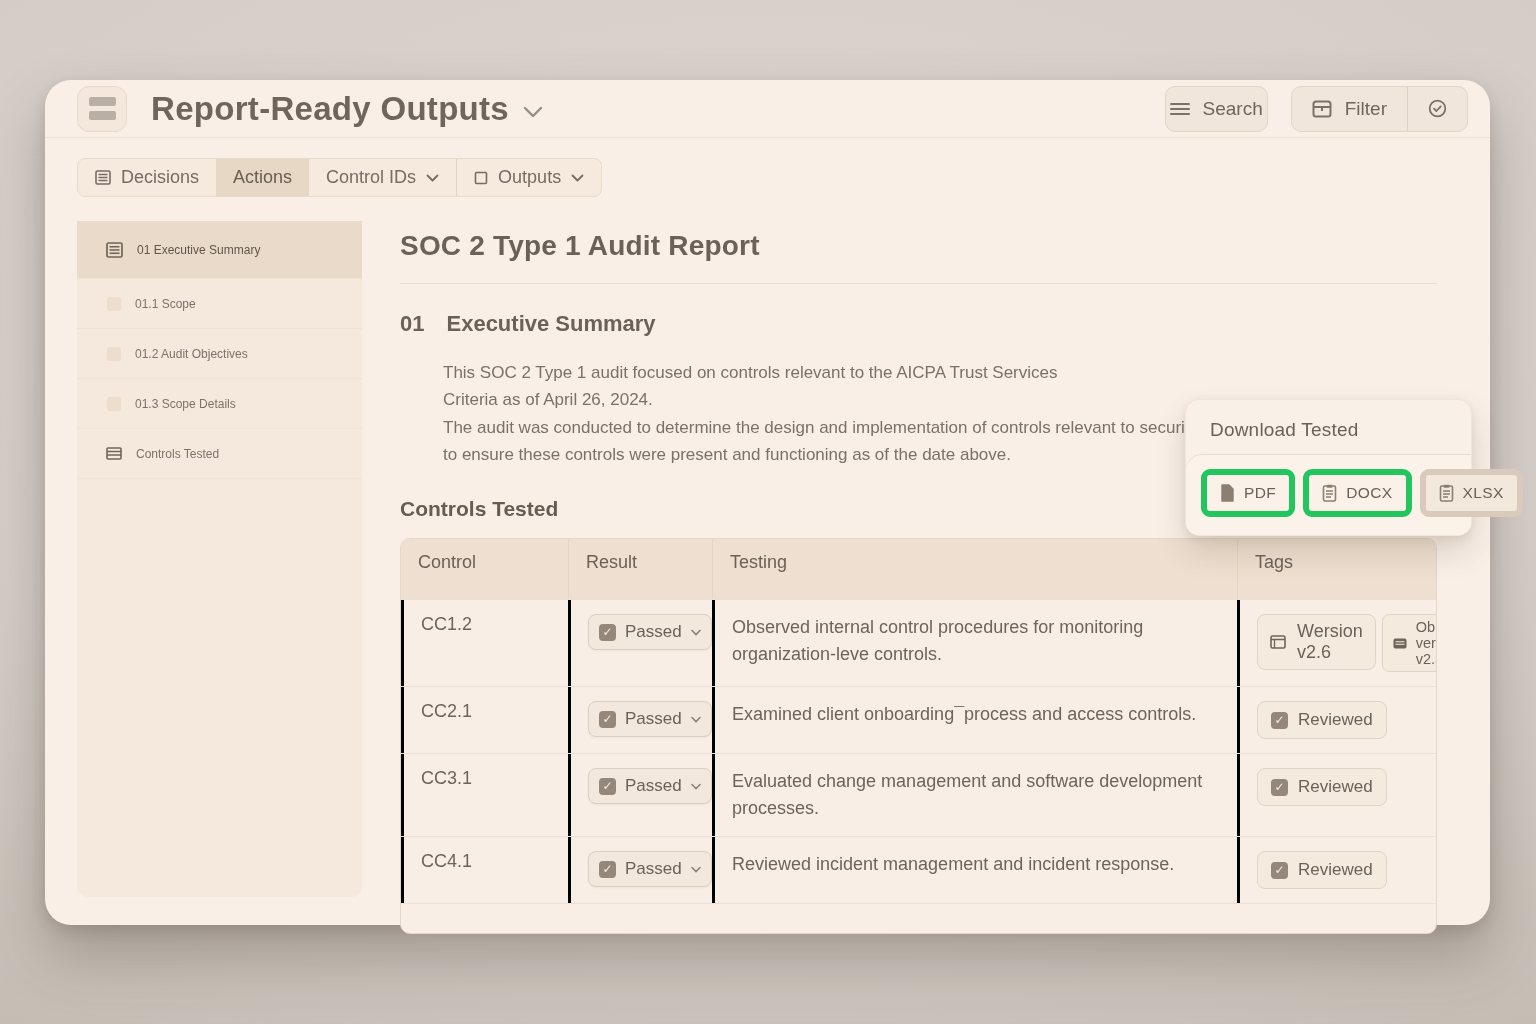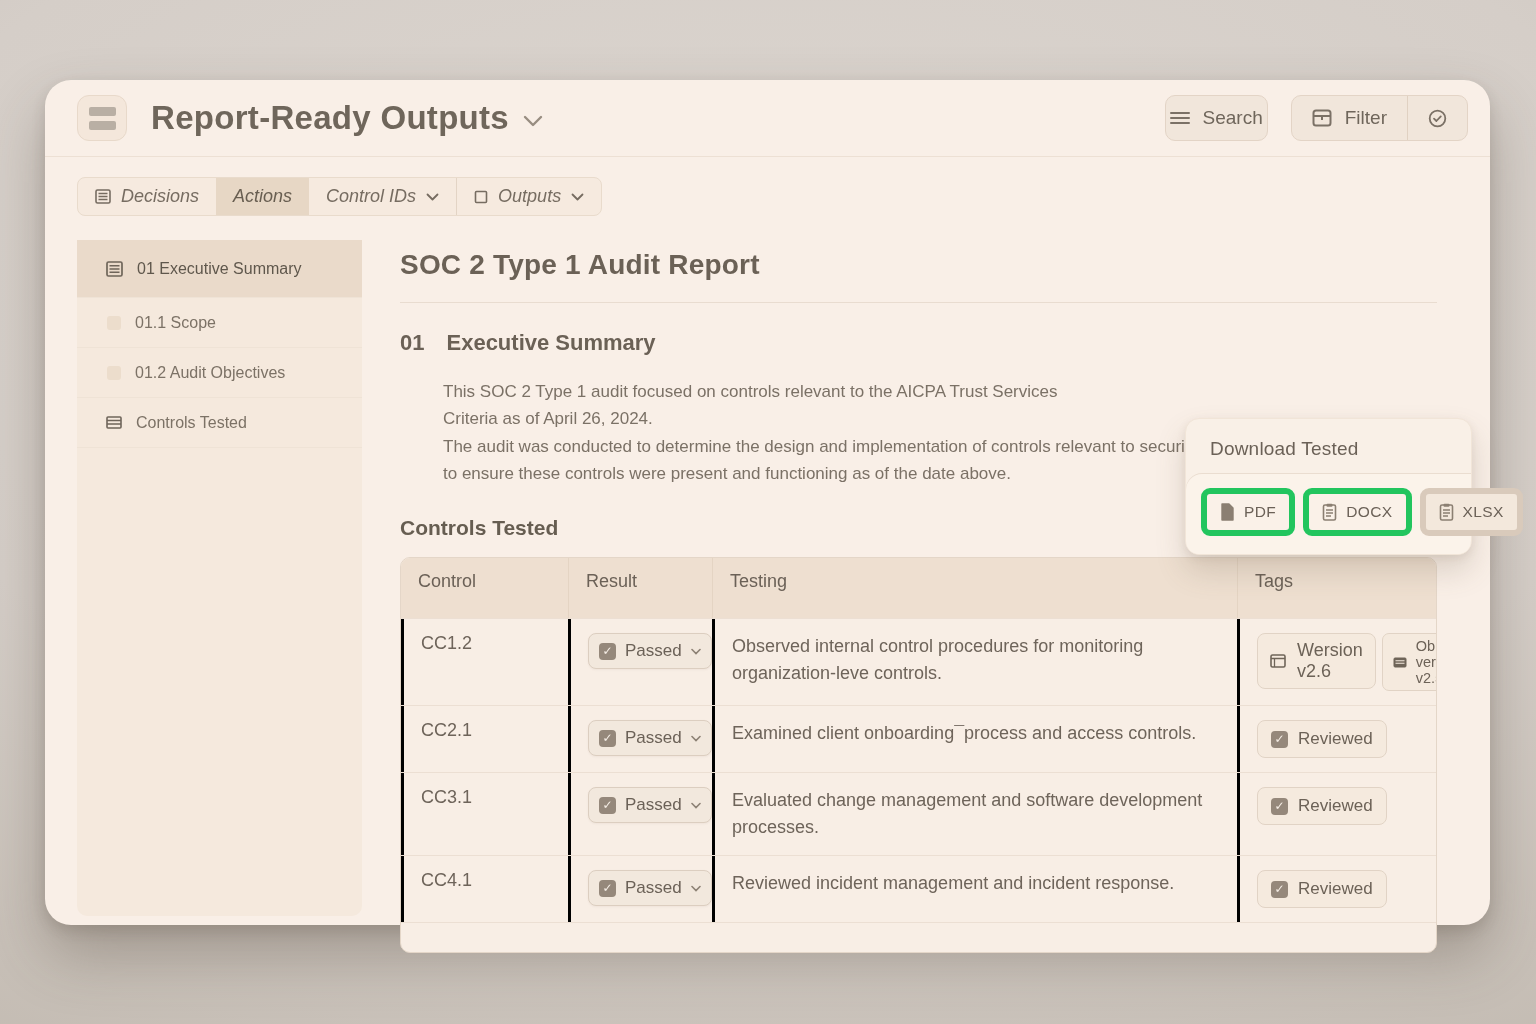--- a/index.html
+++ b/index.html
@@ -10,21 +10,21 @@
     color:#6c6358;
     position:relative;
   }
   .window {
     position:absolute; left:45px; top:80px; width:1445px; height:845px;
     background:#f9efe7; border-radius:26px;
     box-shadow:0 30px 60px rgba(70,58,46,.32), 0 6px 14px rgba(70,58,46,.16);
   }
   
   .win-header {
-    height:77px; display:flex; align-items:center;
+    height:58px; display:flex; align-items:center;
     padding:0 22px 0 32px; border-bottom:1px solid #ede0d4;
   }
   .app-icon {
     width:50px; height:46px; border-radius:12px; background:#f4e7db;
     border:1px solid #e8d9ca; display:flex; flex-direction:column; gap:5px;
     align-items:center; justify-content:center; flex:0 0 auto;
   }
   .app-icon .bar { width:27px; height:9px; border-radius:2px; background:#b9afa4; }
   .win-title {
     margin-left:24px; font-size:33px; font-weight:600; color:#6f665b;
@@ -37,39 +37,39 @@
     border:1px solid #e3d4c6; border-radius:10px; padding:11px 4px;
     font-size:19px; color:#6f665b; cursor:pointer;
   }
   .hgroup { display:flex; align-items:stretch; background:#f1e6db; border:1px solid #e3d4c6; border-radius:10px; overflow:hidden; }
   .hgroup .seg { display:flex; align-items:center; gap:13px; padding:11px 20px; font-size:19px; color:#6f665b; cursor:pointer; }
   .hgroup .sep { width:1px; background:#e0d1c2; }
   .hicon { color:#7b7166; display:flex; }
   
   .tabbar {
     margin:20px 0 0 32px; display:inline-flex; align-items:stretch;
-    background:#f6eadf; border:1px solid #e9dbcc; border-radius:8px; overflow:hidden;font-style:italic;
+    background:#f6eadf; border:1px solid #e9dbcc; border-radius:8px; overflow:hidden;
   }
   .tab {
     display:flex; align-items:center; gap:10px; padding:8px 17px;
     font-size:18px; color:#766c61; cursor:pointer; white-space:nowrap;
   }
   .tab.active { background:#e7d7c5; color:#685e51; }
   .tab .ticon { display:flex; color:#766c61; }
   .tab-sep { width:1px; background:#e3d4c5; margin:0; }
   
   .content { display:flex; margin-top:24px; height:687px; position:relative; }
   
   .sidebar {
     margin-left:32px; width:285px; background:#f5e9dd; flex:0 0 auto;
     display:flex; flex-direction:column; border-radius:4px 4px 10px 10px; height:676px;
   }
   .side-item {
     display:flex; align-items:center; gap:14px; padding:0 0 0 29px;
-    height:50px; font-size:16px; color:#7c7266; border-top:1px solid #efe3d6; cursor:pointer;
+    height:50px; font-size:12px; color:#7c7266; border-top:1px solid #efe3d6; cursor:pointer;
   }
   .side-item:first-child { border-top:none; }
   .side-item.active { background:#eadaca; height:57px; color:#5f574c; font-weight:500; }
   .side-item .sicon { display:flex; color:#6f655a; }
   .side-item .ph { width:14px; height:14px; border-radius:3px; background:#ecddcc; flex:0 0 auto; }
   .side-item.sub { padding-left:30px; }
   .side-fill { flex:1; border-top:1px solid #efe3d6; }
   
   .main { margin-left:38px; width:1037px; position:relative; }
   .doc-title { font-size:28px; font-weight:600; color:#6b6156; letter-spacing:.2px; padding-top:9px; }
@@ -221,20 +221,24 @@
         </span>
         <span>01 Executive Summary</span>
       </div>
       <div class="side-item sub">
         <span class="ph"></span>
         <span>01.1 Scope</span>
       </div>
       <div class="side-item sub">
         <span class="ph"></span>
         <span>01.2 Audit Objectives</span>
+      </div>
+      <div class="side-item sub">
+        <span class="ph"></span>
+        <span>01.3 Scope Details</span>
       </div>
       <div class="side-item">
         <span class="sicon">
           <svg width="16" height="13" viewBox="0 0 16 13">
               <rect x="1" y="1" width="14" height="11" rx="1" fill="none" stroke="currentColor" stroke-width="1.6"></rect>
               <path d="M1 4.5h14M1 8h14" stroke="currentColor" stroke-width="1.4"></path>
             </svg>
         </span>
         <span>Controls Tested</span>
       </div>

